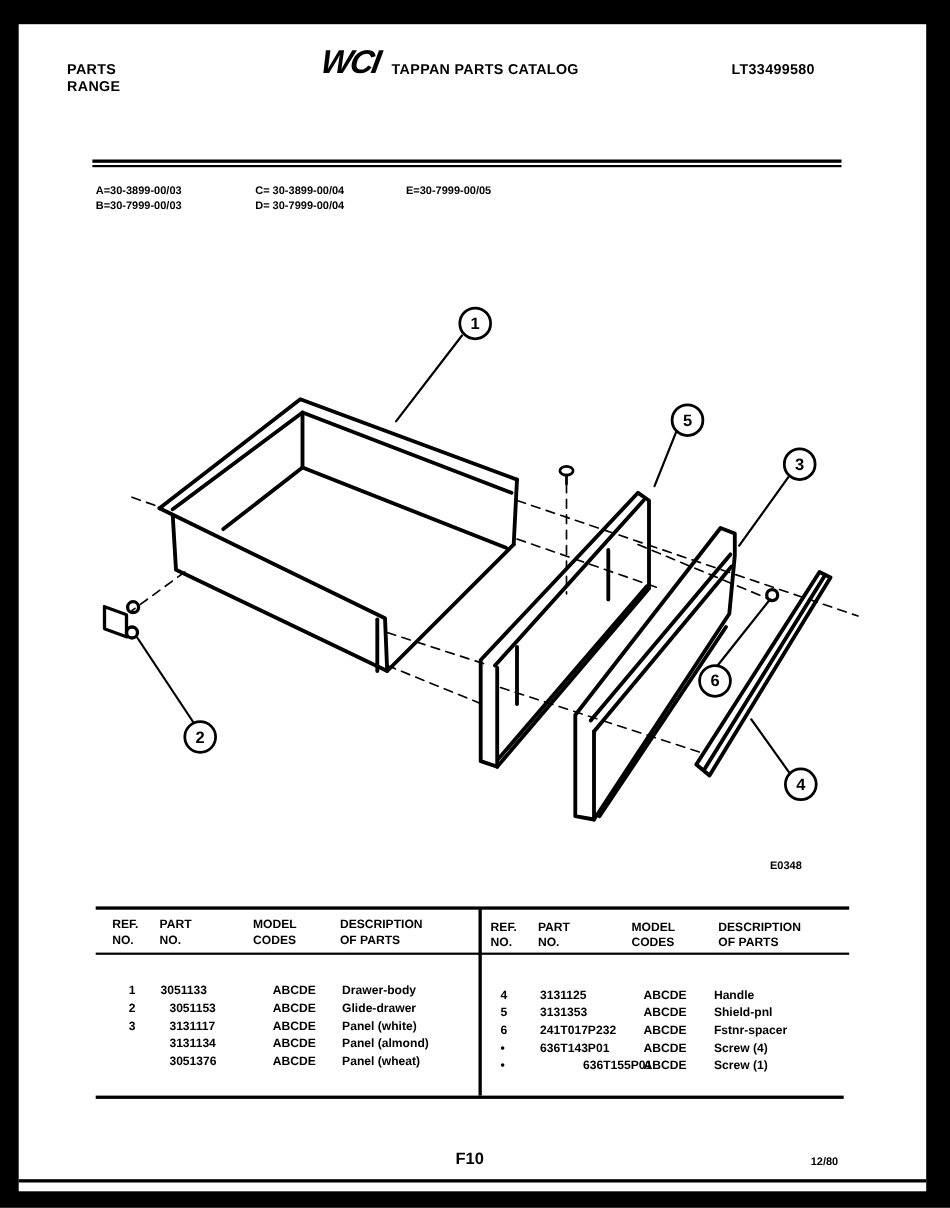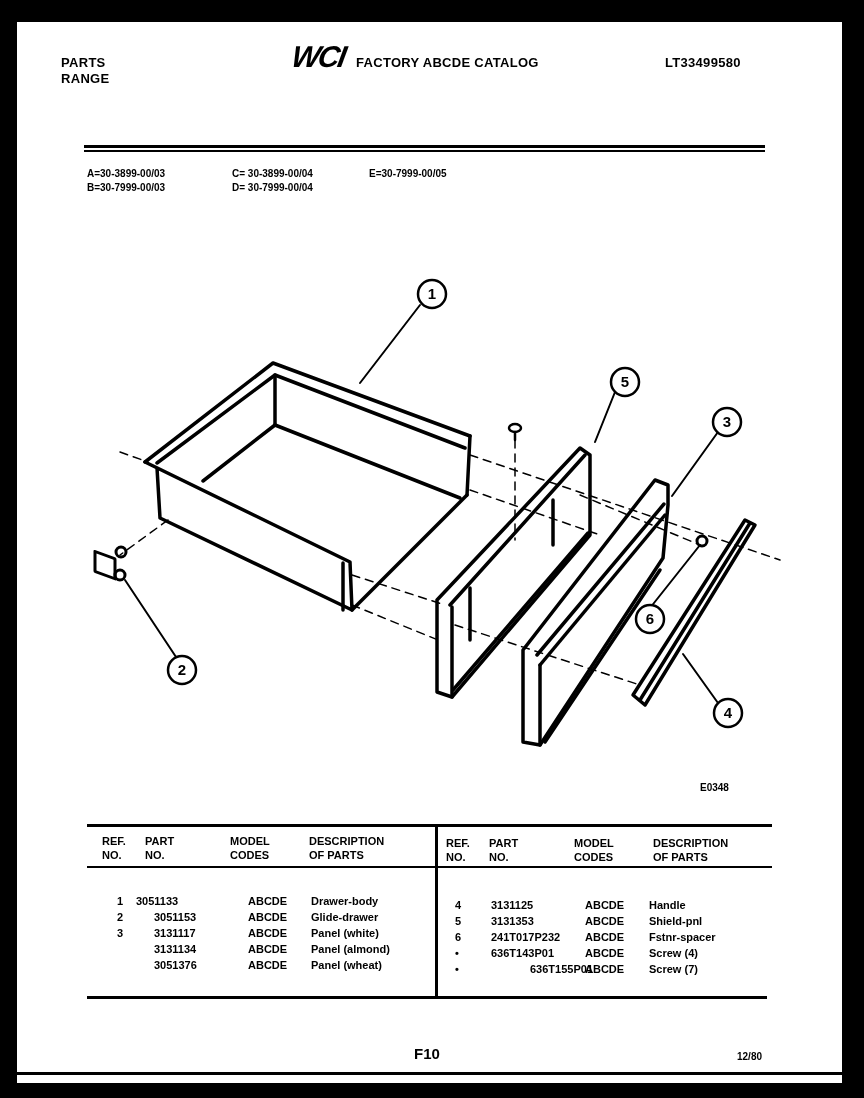--- a/index.html
+++ b/index.html
@@ -20,21 +20,21 @@
 </head>
 <body>
 
 <div class="page"></div>
 
 <div class="abs hdr-left">
   <div>PARTS</div>
   <div>RANGE</div>
 </div>
 <div class="abs logo">WCI</div>
-<div class="abs catalog-title">FACTORY ABCDE CATALOG</div>
+<div class="abs catalog-title">TAPPAN PARTS CATALOG</div>
 <div class="abs catalog-no">LT33499580</div>
 
 <div class="abs rule" style="left:84px;top:145px;width:681px;height:3px;"></div>
 <div class="abs rule" style="left:84px;top:150px;width:681px;height:2px;"></div>
 
 <div class="abs models" style="left:87px;top:167px;">A=30-3899-00/03</div>
 <div class="abs models" style="left:87px;top:181px;">B=30-7999-00/03</div>
 <div class="abs models" style="left:232px;top:167px;">C= 30-3899-00/04</div>
 <div class="abs models" style="left:232px;top:181px;">D= 30-7999-00/04</div>
 <div class="abs models" style="left:369px;top:167px;">E=30-7999-00/05</div>
@@ -164,21 +164,21 @@
   <div>MODEL</div>
     <div>CODES</div>
 </div>
 <div class="abs tbl-head" style="left:653px;top:836px;">
   <div>DESCRIPTION</div>
     <div>OF PARTS</div>
 </div>
 
 <div class="abs" style="left:0;top:893px;">
   <div class="abs row" style="top:0;left:117px;">1</div>
-  <div class="abs row" style="top:0;left:136px;">3051133</div>
+  <div class="abs row" style="top:0;left:146px;">3051133</div>
   <div class="abs row" style="top:0;left:248px;">ABCDE</div>
   <div class="abs row" style="top:0;left:311px;">Drawer-body</div>
 
   <div class="abs row" style="top:16px;left:117px;">2</div>
   <div class="abs row" style="top:16px;left:154px;">3051153</div>
   <div class="abs row" style="top:16px;left:248px;">ABCDE</div>
   <div class="abs row" style="top:16px;left:311px;">Glide-drawer</div>
 
   <div class="abs row" style="top:32px;left:117px;">3</div>
   <div class="abs row" style="top:32px;left:154px;">3131117</div>
@@ -213,18 +213,18 @@
   <div class="abs row" style="top:32px;left:649px;">Fstnr-spacer</div>
 
   <div class="abs row" style="top:48px;left:455px;">•</div>
   <div class="abs row" style="top:48px;left:491px;">636T143P01</div>
   <div class="abs row" style="top:48px;left:585px;">ABCDE</div>
   <div class="abs row" style="top:48px;left:649px;">Screw (4)</div>
 
   <div class="abs row" style="top:64px;left:455px;">•</div>
   <div class="abs row" style="top:64px;left:491px;margin-left:39px;">636T155P01</div>
   <div class="abs row" style="top:64px;left:585px;">ABCDE</div>
-  <div class="abs row" style="top:64px;left:649px;">Screw (7)</div>
+  <div class="abs row" style="top:64px;left:649px;">Screw (1)</div>
 </div>
 
 <div class="abs footer" style="left:414px;top:1045px;">F10</div>
 <div class="abs small" style="left:737px;top:1051px;">12/80</div>
 <div class="abs rule" style="left:17px;top:1072px;width:825px;height:3px;"></div>
 
 </body></html>

